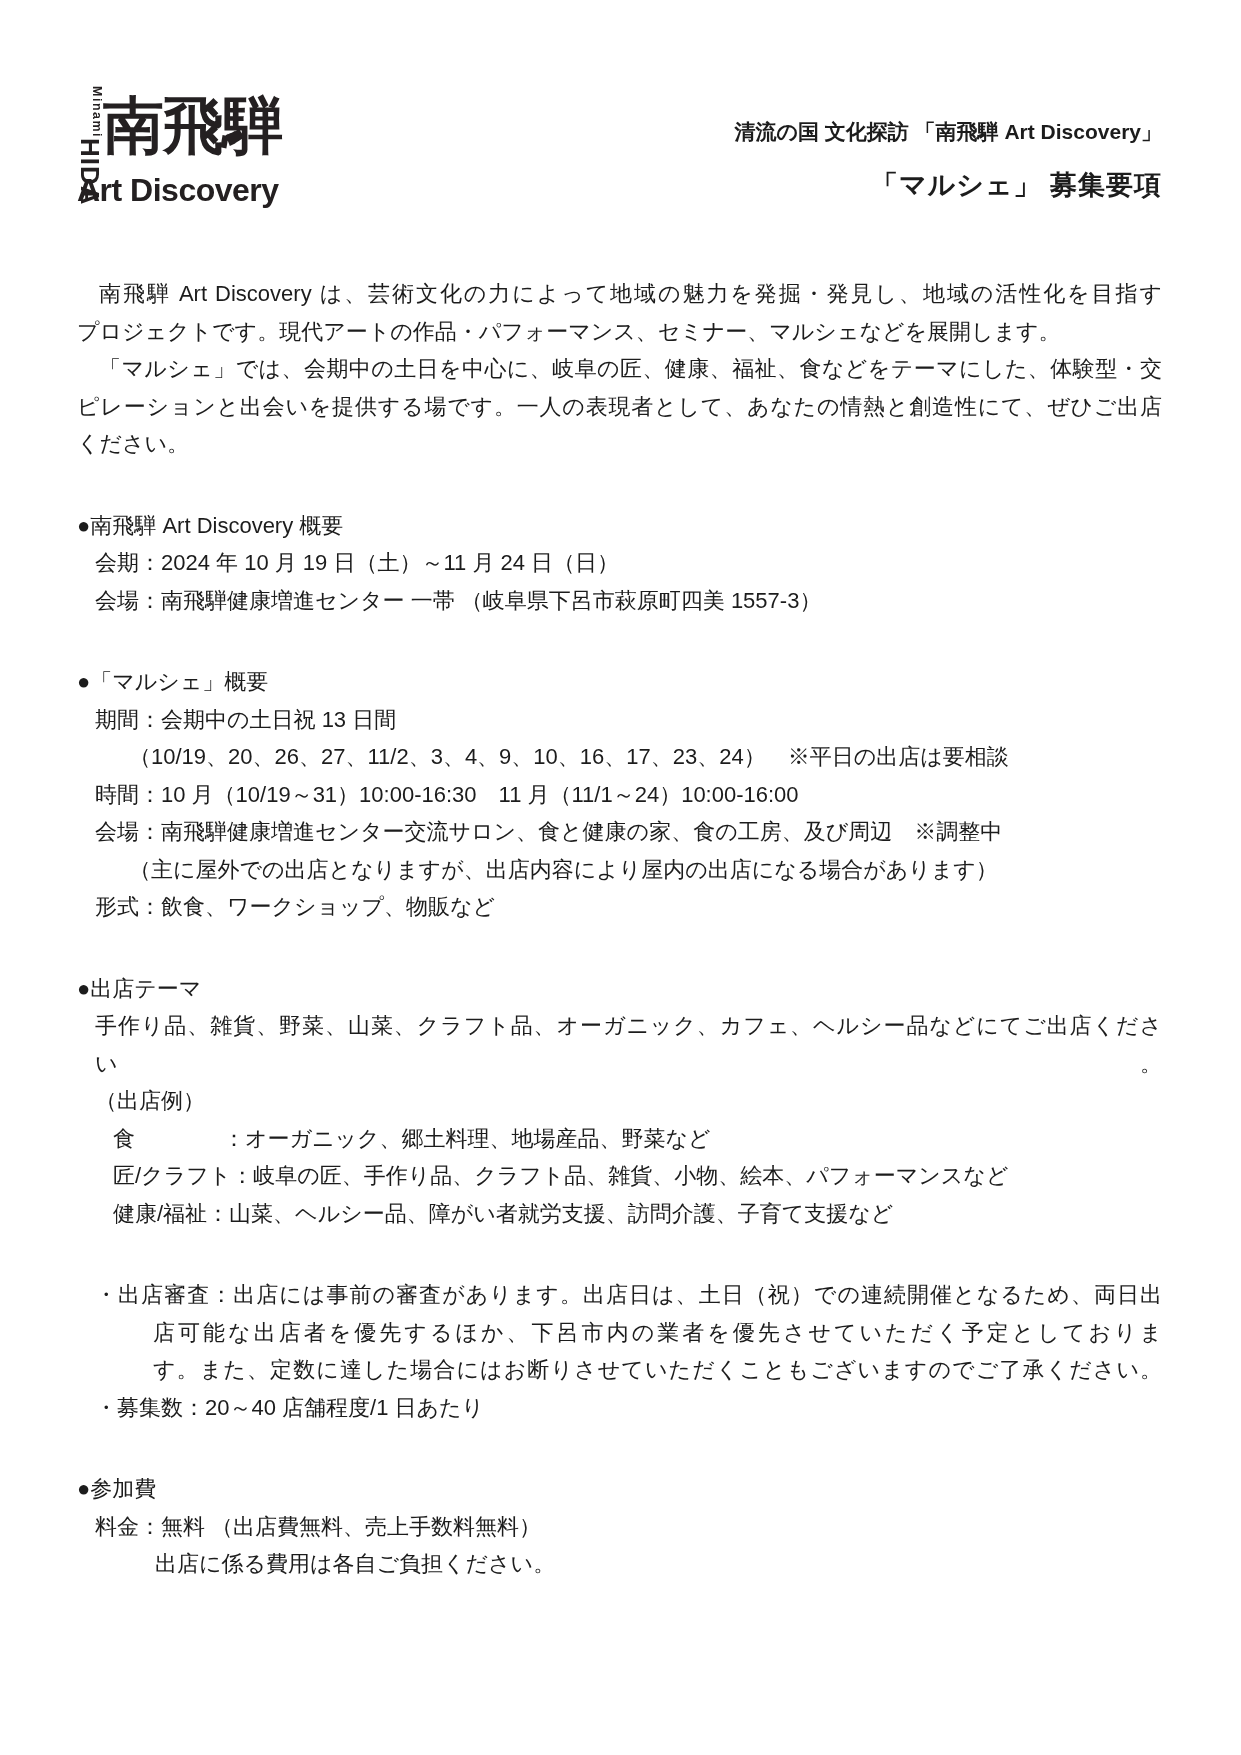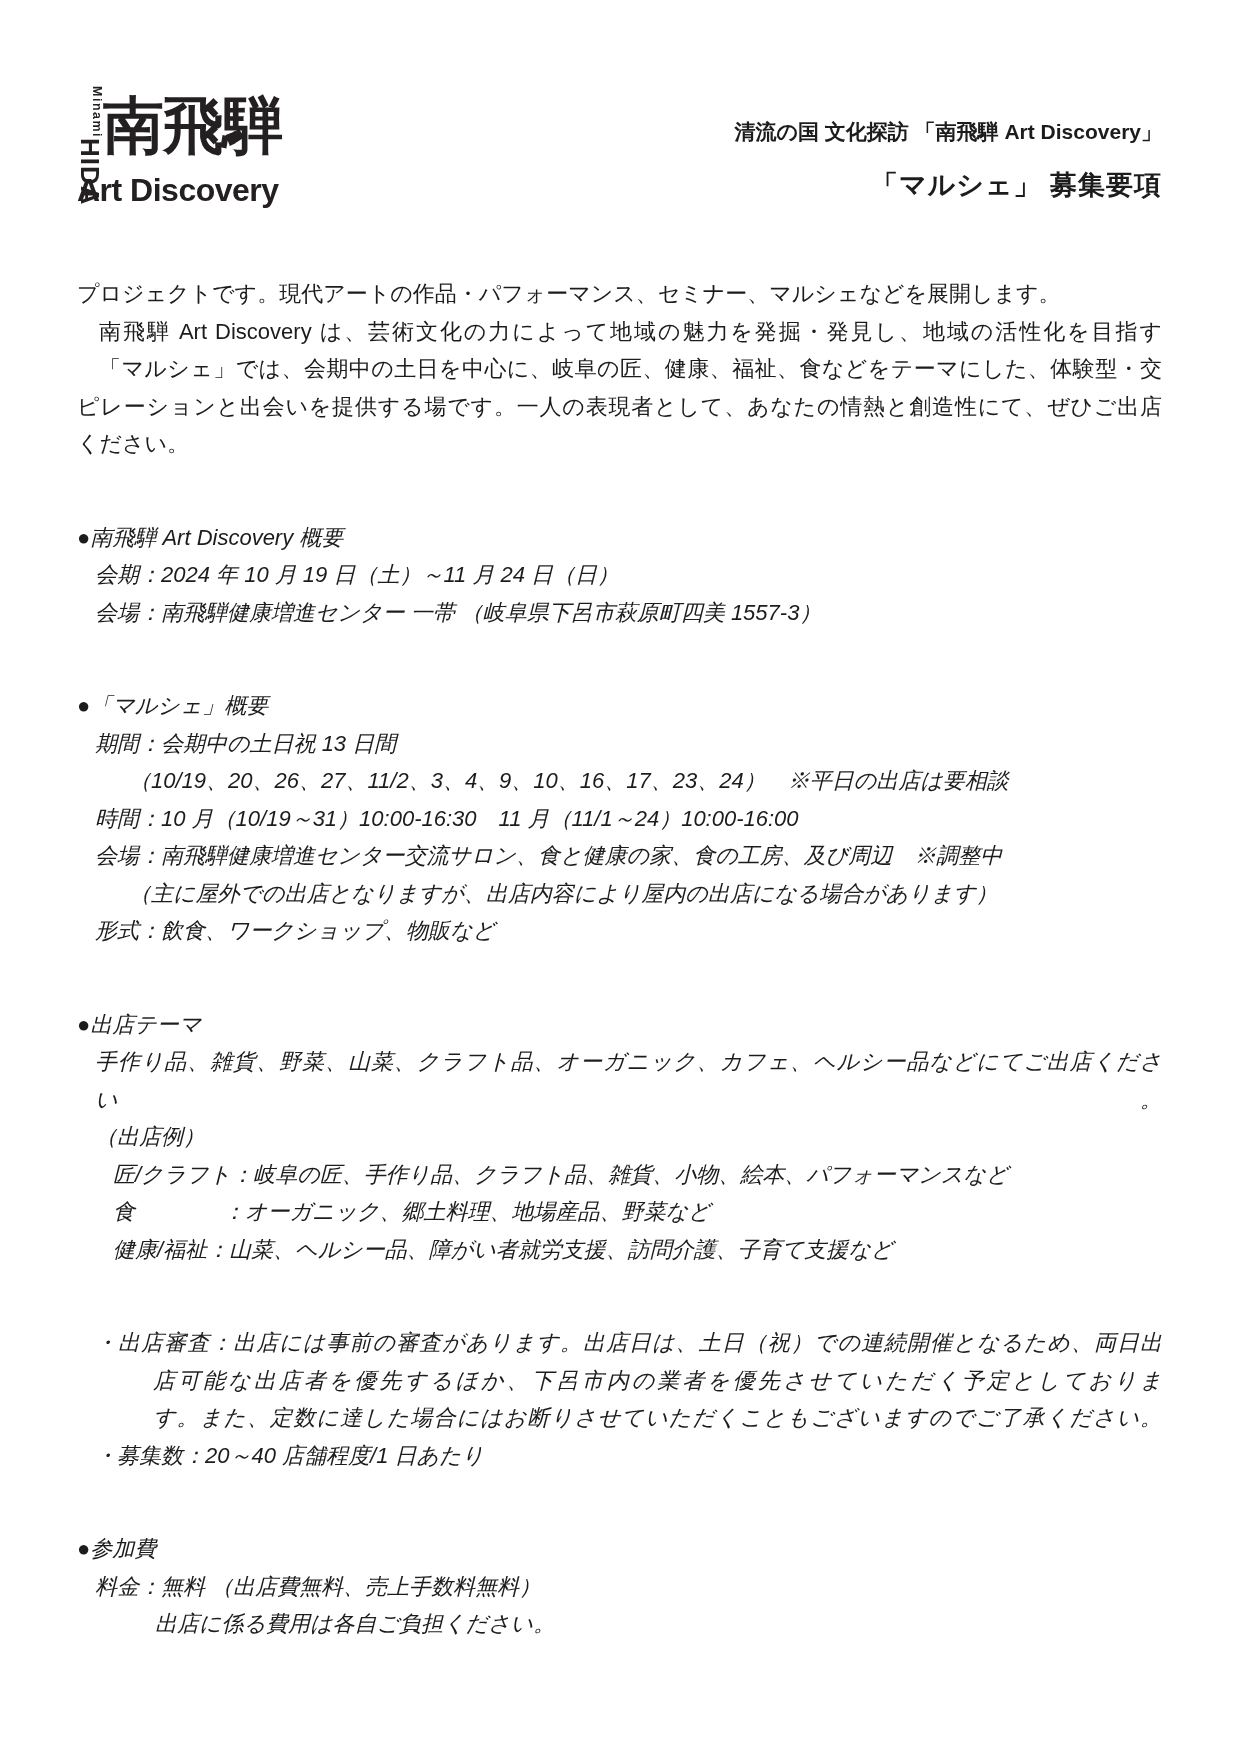--- a/index.html
+++ b/index.html
@@ -56,21 +56,21 @@
   main { margin-top: 66px; font-size: 22px; line-height: 37.5px; }
   .ln { min-height: 37.5px; }
   .fi { text-indent: 22px; }                      
   .j  { text-align: justify; text-align-last: justify; } 
   .ind1 { padding-left: 18px; }
   .ind2 { padding-left: 52px; }
   .ind3 { padding-left: 36px; }
   .ind4 { padding-left: 97px; }
   .ind5 { padding-left: 76px; }
   .ind6 { padding-left: 78px; }
-  .section { margin-top: 56px; font-style: italic; }
+  .section { margin-top: 44px; }
   .section-heading { min-height: 37.5px; }
 </style>
 </head>
 <body>
 
 <div class="page">
 
   <header class="doc-header">
     <div class="logo">
       <div class="logo-top">
@@ -84,22 +84,22 @@
     </div>
     <div class="titles">
       <div class="doc-subtitle">清流の国 文化探訪 「南飛騨 Art Discovery」</div>
       <div class="doc-title">「マルシェ」 募集要項</div>
     </div>
   </header>
 
   <main>
 
     <div class="intro">
+      <div class="ln fi j">南飛騨 Art Discovery は、芸術文化の力によって地域の魅力を発掘・発見し、地域の活性化を目指す</div>
       <div class="ln">プロジェクトです。現代アートの作品・パフォーマンス、セミナー、マルシェなどを展開します。</div>
-      <div class="ln fi j">南飛騨 Art Discovery は、芸術文化の力によって地域の魅力を発掘・発見し、地域の活性化を目指す</div>
       <div class="ln fi j">「マルシェ」では、会期中の土日を中心に、岐阜の匠、健康、福祉、食などをテーマにした、体験型・交</div>
       <div class="ln j">ピレーションと出会いを提供する場です。一人の表現者として、あなたの情熱と創造性にて、ぜひご出店</div>
       <div class="ln">ください。</div>
     </div>
 
     <section class="section">
       <div class="section-heading">●南飛騨 Art Discovery  概要</div>
       <div class="ln ind1">会期：2024 年 10 月 19 日（土）～11 月 24 日（日）</div>
       <div class="ln ind1">会場：南飛騨健康増進センター 一帯 （岐阜県下呂市萩原町四美 1557-3）</div>
     </section>
@@ -111,22 +111,22 @@
       <div class="ln ind1">時間：10 月（10/19～31）10:00-16:30　11 月（11/1～24）10:00-16:00</div>
       <div class="ln ind1">会場：南飛騨健康増進センター交流サロン、食と健康の家、食の工房、及び周辺　※調整中</div>
       <div class="ln ind2">（主に屋外での出店となりますが、出店内容により屋内の出店になる場合があります）</div>
       <div class="ln ind1">形式：飲食、ワークショップ、物販など</div>
     </section>
 
     <section class="section">
       <div class="section-heading">●出店テーマ</div>
       <div class="ln ind1 j">手作り品、雑貨、野菜、山菜、クラフト品、オーガニック、カフェ、ヘルシー品などにてご出店ください。</div>
       <div class="ln ind1">（出店例）</div>
+      <div class="ln ind3">食　　　　：オーガニック、郷土料理、地場産品、野菜など</div>
       <div class="ln ind3">匠/クラフト：岐阜の匠、手作り品、クラフト品、雑貨、小物、絵本、パフォーマンスなど</div>
-      <div class="ln ind3">食　　　　：オーガニック、郷土料理、地場産品、野菜など</div>
       <div class="ln ind3">健康/福祉：山菜、ヘルシー品、障がい者就労支援、訪問介護、子育て支援など</div>
     </section>
 
     <section class="section">
       <div class="ln ind1 j">・出店審査：出店には事前の審査があります。出店日は、土日（祝）での連続開催となるため、両日出</div>
       <div class="ln ind5 j">店可能な出店者を優先するほか、下呂市内の業者を優先させていただく予定としておりま</div>
       <div class="ln ind5 j">す。また、定数に達した場合にはお断りさせていただくこともございますのでご了承ください。</div>
       <div class="ln ind1">・募集数：20～40 店舗程度/1 日あたり</div>
     </section>
 

